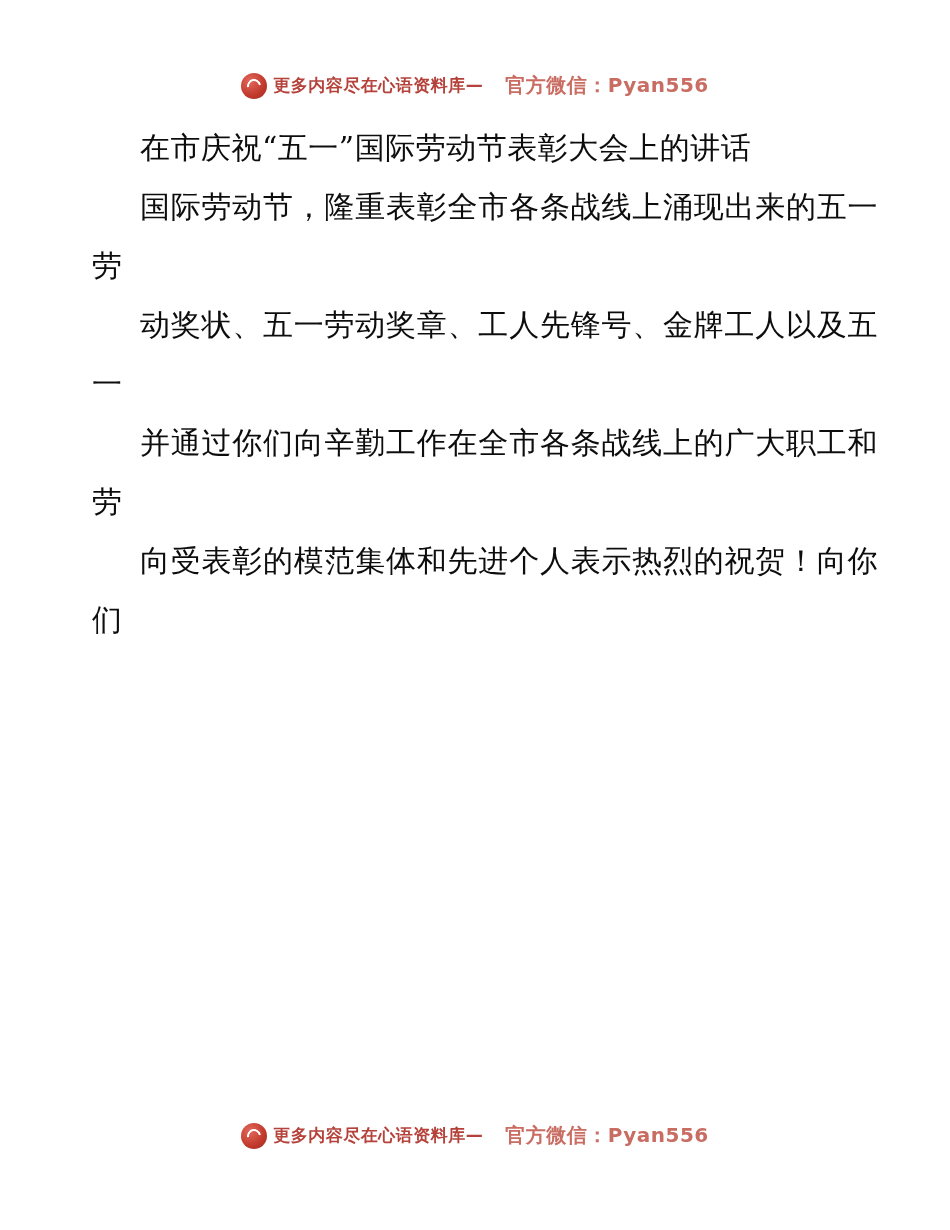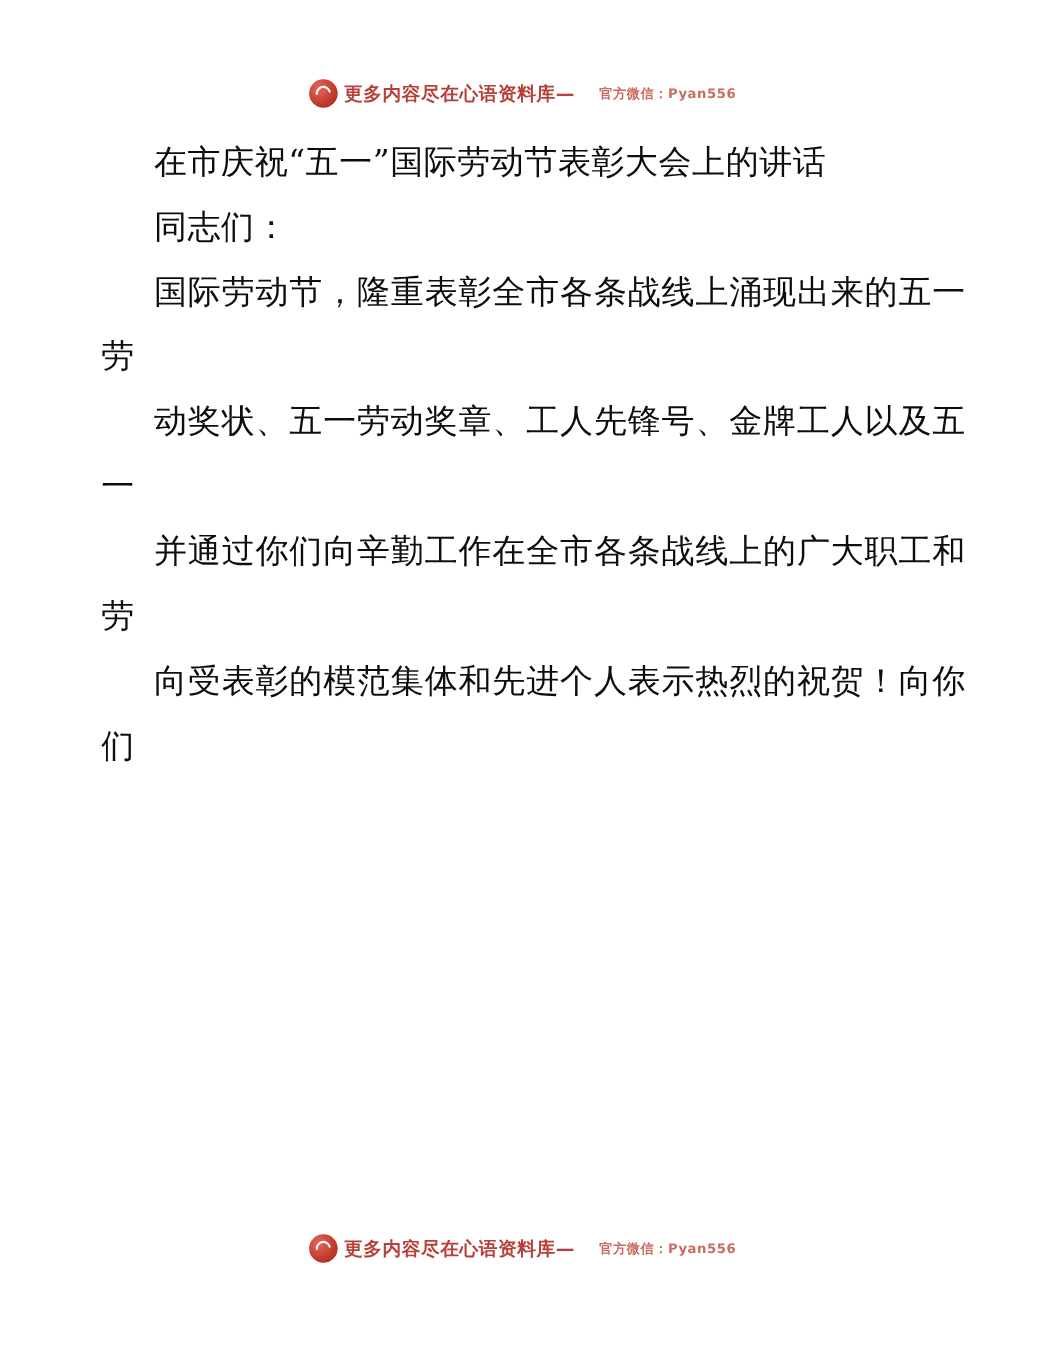--- a/index.html
+++ b/index.html
@@ -63,21 +63,21 @@
 
   .wm-text {
     font-family: "DejaVu Sans", sans-serif;
     font-size: 17px;
     font-weight: bold;
     color: #b5423a;
     letter-spacing: 0.5px;
   }
   .wm-sub {
     font-family: "DejaVu Sans", sans-serif;
-    font-size: 12px;
+    font-size: 20px;
     font-weight: bold;
     color: #c96c62;
     letter-spacing: 0.5px;
     margin-left: 16px;
   }
 
   
   .doc-body {
     position: absolute;
     left: 88px;
@@ -103,21 +103,20 @@
 <div class="page">
 
   <div class="watermark watermark-top">
     <span class="wm-logo"></span>
     <span class="wm-text">更多内容尽在心语资料库—</span>
     <span class="wm-sub">官方微信：Pyan556</span>
   </div>
 
   <div class="doc-body">
     <p class="para">在市庆祝“五一”国际劳动节表彰大会上的讲话</p>
-    <p class="para">同志们：</p>
     <p class="para">国际劳动节，隆重表彰全市各条战线上涌现出来的五一劳</p>
     <p class="para">动奖状、五一劳动奖章、工人先锋号、金牌工人以及五一</p>
     <p class="para">并通过你们向辛勤工作在全市各条战线上的广大职工和劳</p>
     <p class="para">向受表彰的模范集体和先进个人表示热烈的祝贺！向你们</p>
   </div>
 
   <div class="watermark watermark-bottom">
     <span class="wm-logo"></span>
     <span class="wm-text">更多内容尽在心语资料库—</span>
     <span class="wm-sub">官方微信：Pyan556</span>

